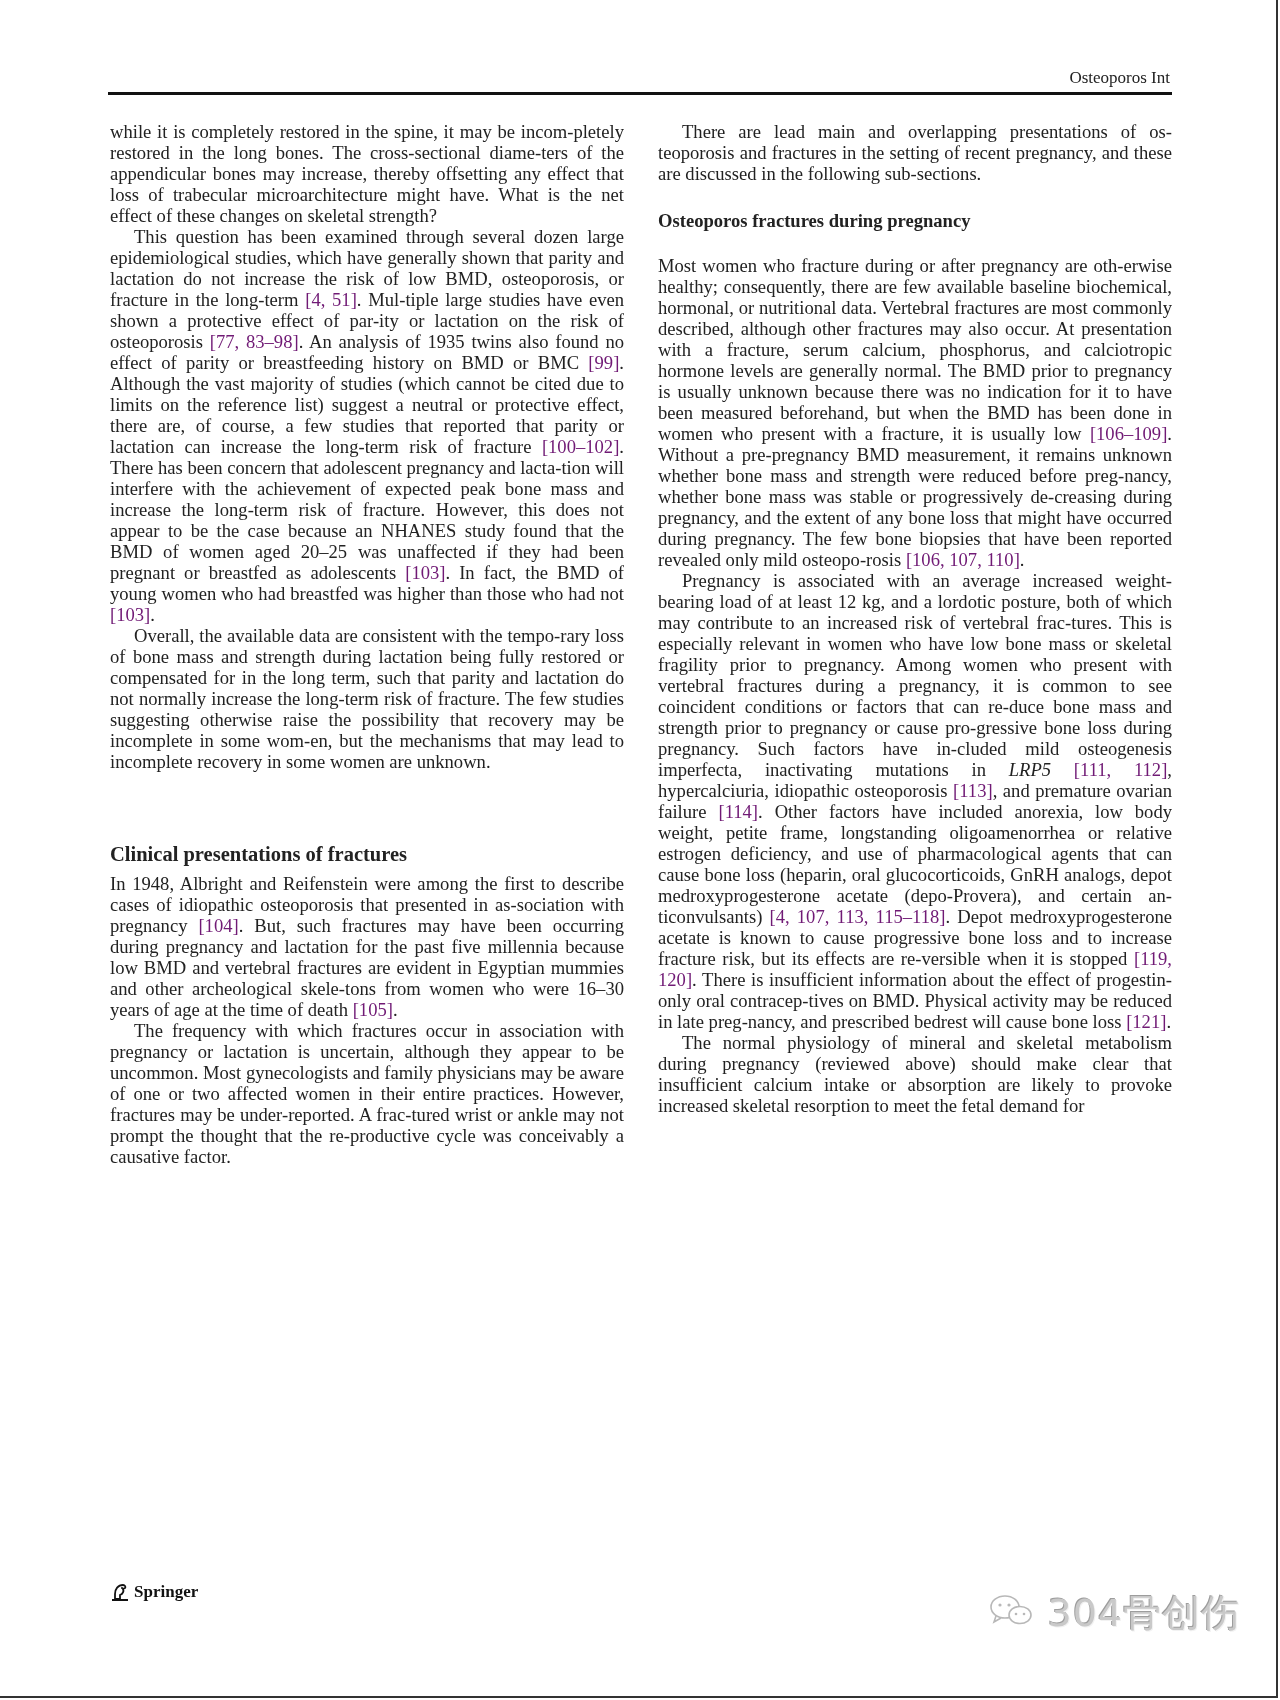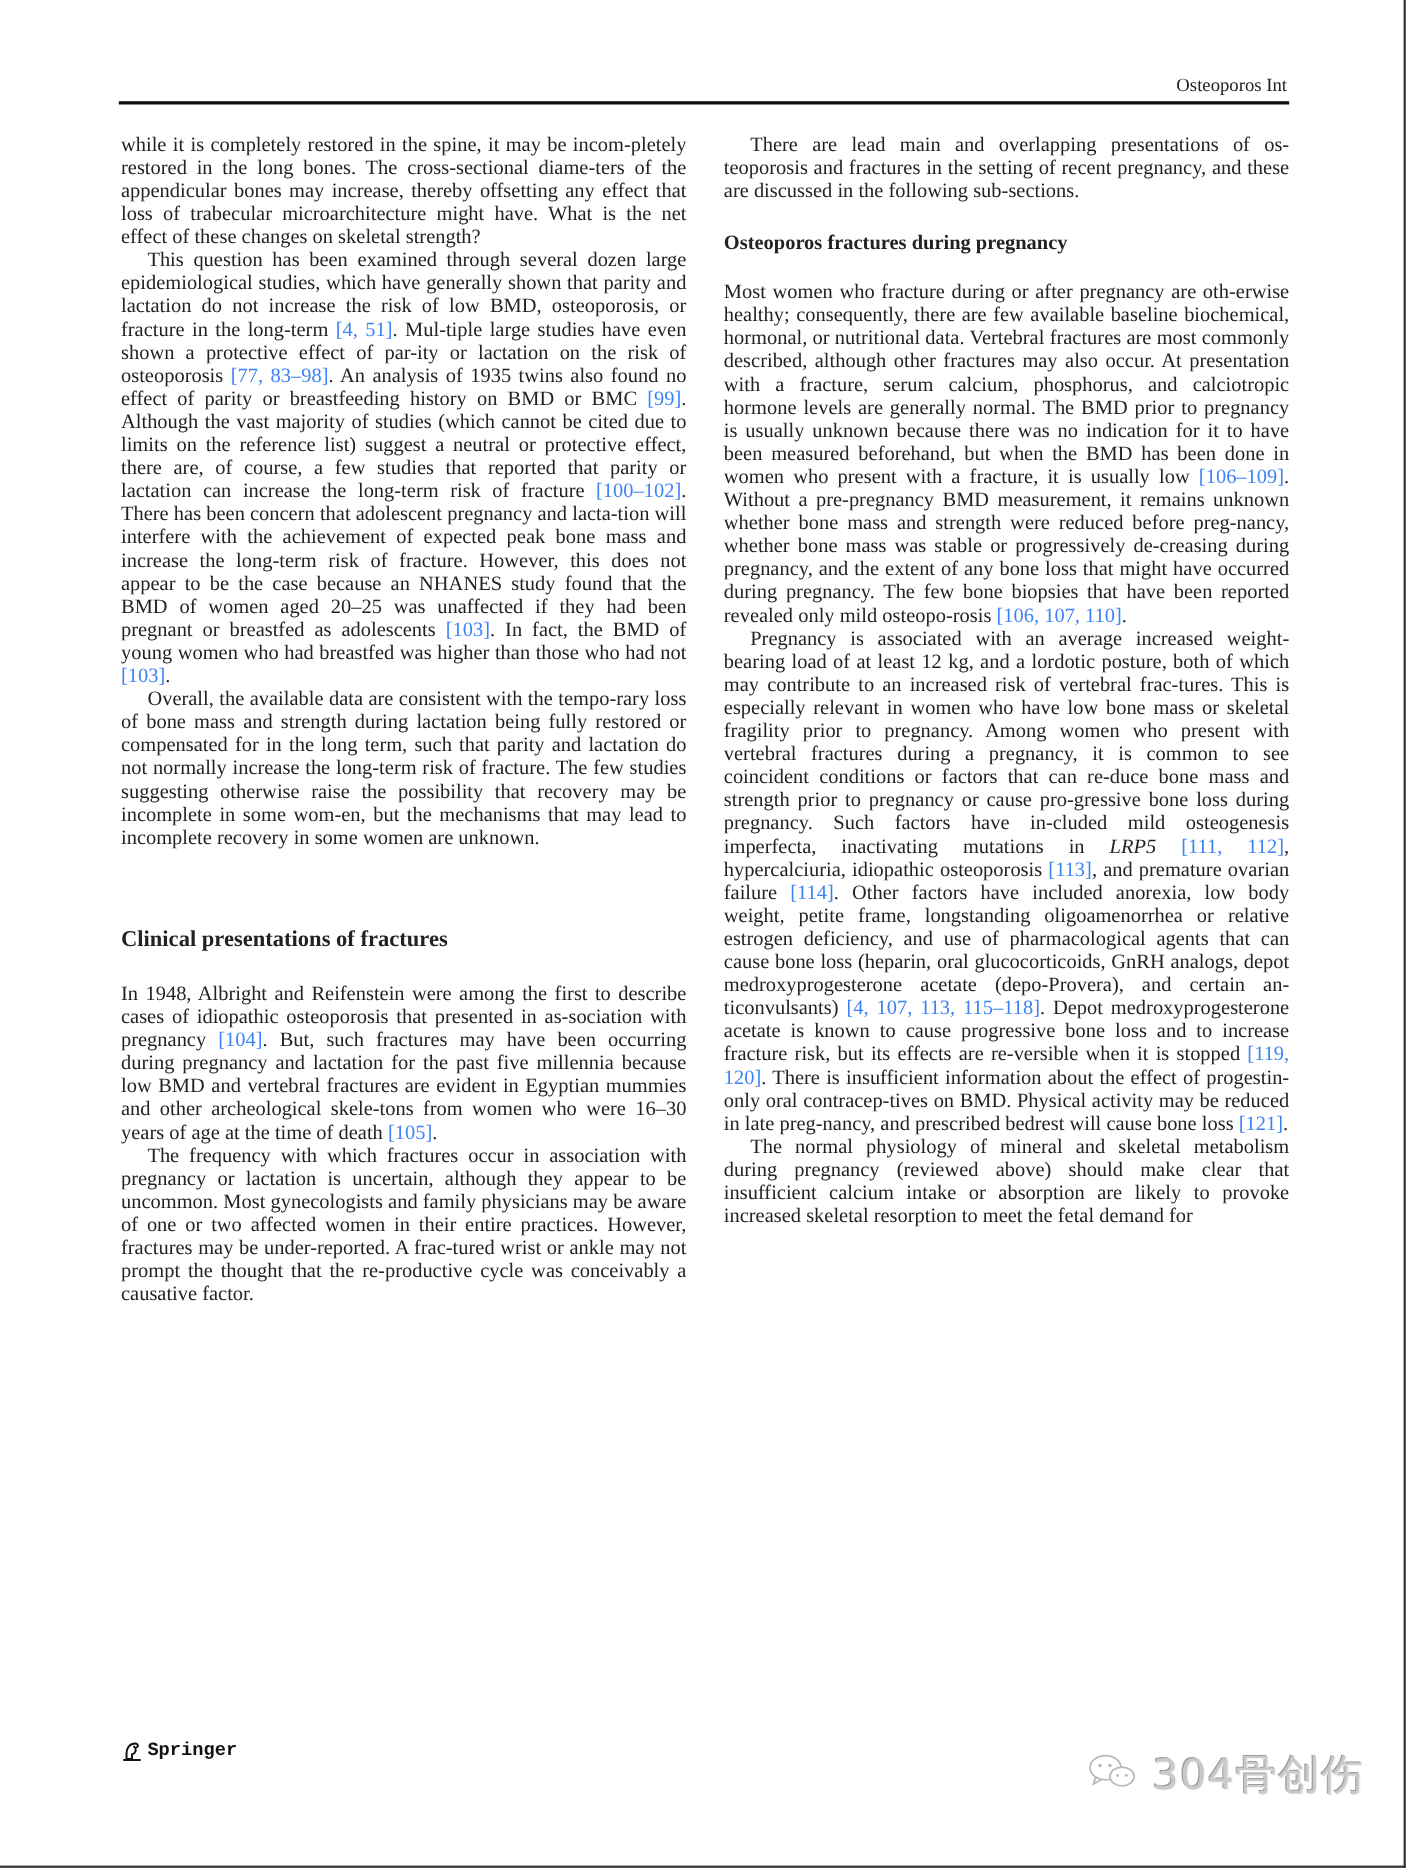--- a/index.html
+++ b/index.html
@@ -56,40 +56,39 @@
   }
   .column p.noindent { text-indent: 0; }
   .column h2 {
     margin: 0;
     font-weight: bold;
     font-family: "Liberation Serif", "DejaVu Serif", serif;
   }
   h2.section-head {
     font-size: 20.5px;
     margin-top: 72px;
-    margin-bottom: 28px;
+    margin-bottom: 8px;
   }
   h2.subsection-head {
     font-size: 18.6px;
     margin-top: 26px;
     margin-bottom: 24px;
   }
-  .ref { color: #3b82f6; margin-top: 44px; }
+  .ref { color: #701a75; margin-top: 44px; }
   .gene { font-style: italic; }
   .footer-logo {
     position: absolute;
     left: 110px;
     top: 1582px;
     display: flex;
     align-items: flex-start;
     gap: 4px;
     font-weight: bold;
     font-size: 17px;
     color: #111;
-    font-family: Liberation Mono, monospace;
   }
   .footer-logo svg { display: block; }
   .watermark {
     position: absolute;
     right: 40px;
     top: 1588px;
     display: flex;
     align-items: center;
     gap: 14px;
     color: #c9c9c9;

